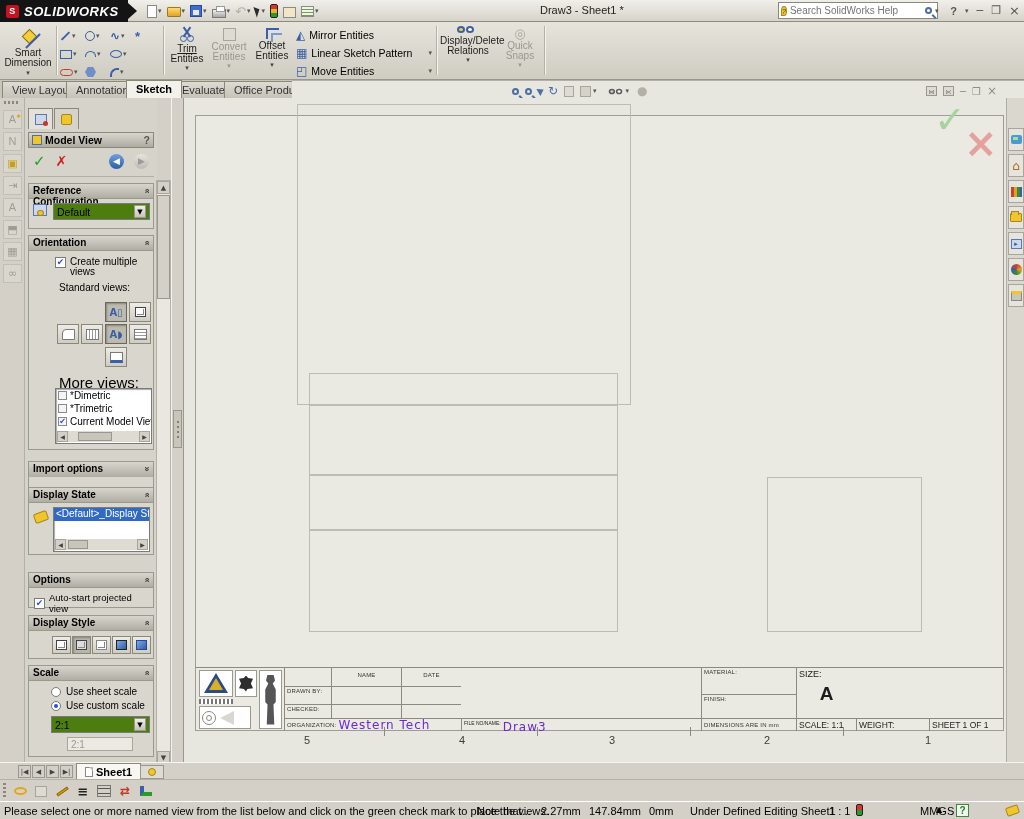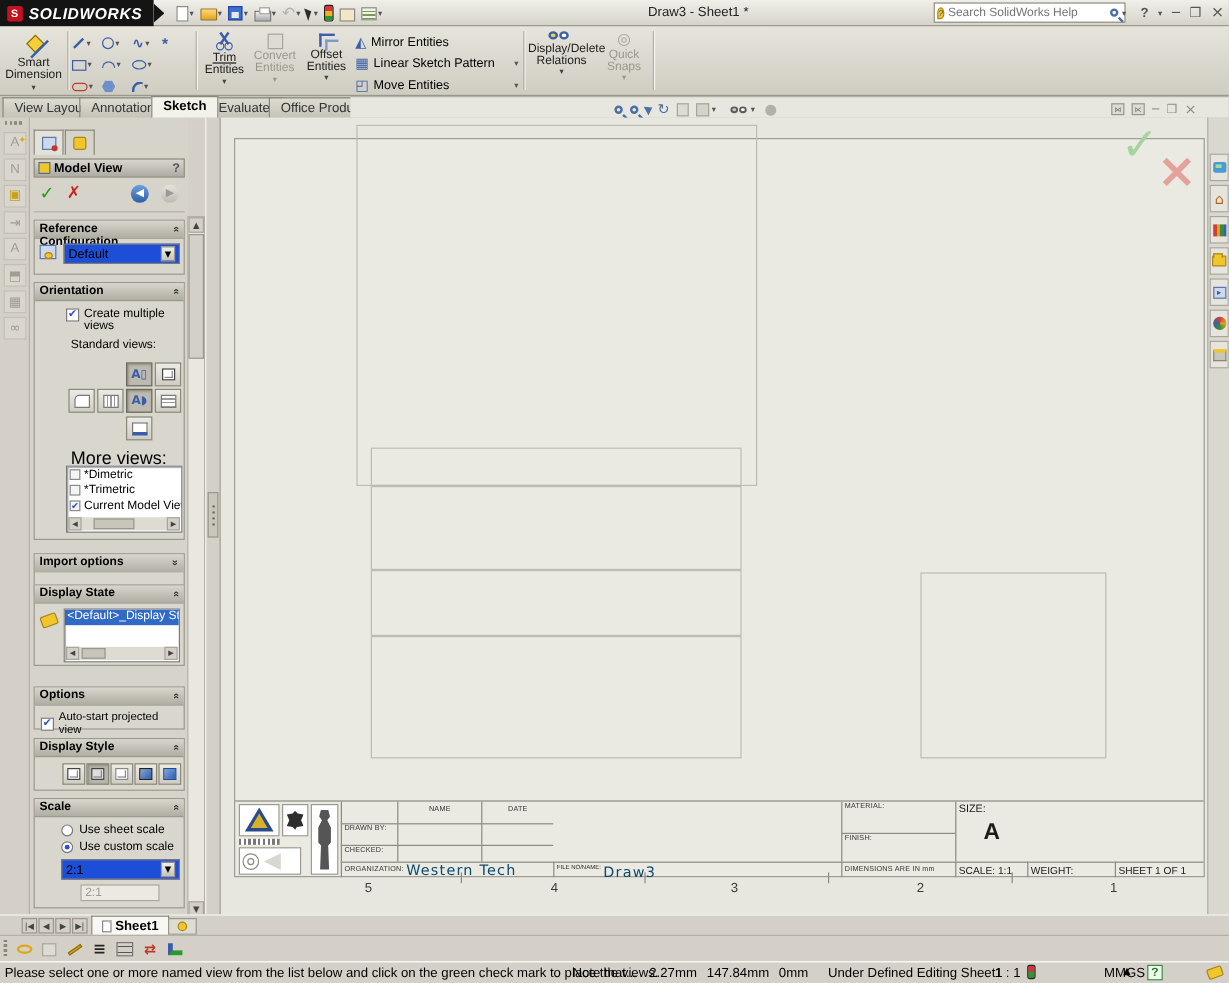--- a/index.html
+++ b/index.html
@@ -116,21 +116,21 @@
   #pmdivider{position:absolute;left:3px;top:78px;width:126px;border-top:1px solid #b3b0a6}
   .sect{position:absolute;left:3px;width:126px;border:1px solid #9b988e;background:#d9d6ce}
   .sect-h{height:15px;background:linear-gradient(#d7d5cd,#b0ada3);border-bottom:1px solid #9b988e;
           font-weight:bold;font-size:10px;padding:1px 4px;position:relative}
   .chev{position:absolute;right:4px;top:2px;font-size:9px;color:#333;transform:rotate(-90deg)}
   .chev.down{transform:rotate(90deg)}
   .cb{width:11px;height:11px;background:#fff;border:1px solid #7a7a7a;display:inline-block;
       font-size:9px;line-height:9px;text-align:center;color:#2b4fd8;font-weight:bold;flex:0 0 auto}
   .rb{width:10px;height:10px;border:1px solid #7a7a7a;border-radius:50%;background:#fff;display:inline-block;position:relative;flex:0 0 auto}
   .rb .rdot{position:absolute;inset:2px;border-radius:50%;background:#2b4fd8}
-  .drop{position:absolute;background:#1d4ed8;border:1px solid #7a7a7a;display:flex;align-items:center;
+  .drop{position:absolute;background:#4d7c0f;border:1px solid #7a7a7a;display:flex;align-items:center;
         font-size:10.5px;padding:0 3px;height:17px}
   .da{margin-left:auto;width:12px;height:13px;background:linear-gradient(#f0efe9,#c6c3b9);
       border:1px solid #9a978e;font-size:7px;display:flex;align-items:center;justify-content:center}
   .vbtn{position:absolute;width:22px;height:20px;background:linear-gradient(#ecebe5,#cfccc2);
         border:1px solid #8a8878;display:flex;align-items:center;justify-content:center}
   .vbtn.pressed{background:#bdbab0;border:1px solid #6a685e;box-shadow:inset 1px 1px 2px #8a8878}
   .vb-a{color:#3a5fa8;font-weight:bold;font-size:10px}
   .vb-box{width:13px;height:11px;border:1px solid #7a7a7a;background:#fff}
   .listbox{position:absolute;background:#fff;border:1px solid #7a7a7a;box-shadow:inset 1px 1px 1px #aaa;overflow:hidden}
   .lirow{display:flex;align-items:center;gap:3px;height:13px;padding:0 2px;font-size:10px;white-space:nowrap}
@@ -161,21 +161,21 @@
   .vo{position:absolute;border:1px solid #bcbcb2}
   #confcheck{position:absolute;left:750px;top:0px;font-size:38px;font-weight:bold;color:#a6d3a0}
   #confx{position:absolute;left:780px;top:22px;font-size:40px;font-weight:bold;color:#e5a29c}
   .zonenum{position:absolute;top:636px;width:16px;text-align:center;font-size:11px;color:#3c3c3c}
   .ztick{position:absolute;top:629px;width:1px;height:9px;background:#8a8a80}
   
   #tblock{position:absolute;left:0;top:551px;width:807px;height:63px;border-top:1px solid #8a8a80;font-size:8px}
   .tbc{position:absolute;border-left:1px solid #8a8a80;border-top:1px solid #8a8a80;padding:1px 2px;color:#1c1c1c;overflow:hidden}
   .tbc.noTop{border-top:none}
   .tiny{font-size:6px;letter-spacing:.2px;color:#333}
-  .hand{font-family:"DejaVu Sans",sans-serif;font-size:12px;letter-spacing:1px;color:#0c4a6e}
+  .hand{font-family:"DejaVu Sans",sans-serif;font-size:12px;letter-spacing:1px;color:#6d28d9}
   .logobox{position:absolute;background:#fff;border:1px solid #9a9a90}
   .tri{width:0;height:0;border-left:12px solid transparent;border-right:12px solid transparent;border-bottom:20px solid #2a4a8a;position:relative}
   .tri::after{content:"";position:absolute;left:-7px;top:5px;width:0;height:0;border-left:7px solid transparent;border-right:7px solid transparent;border-bottom:12px solid #d8b02a}
   .gearblob{width:14px;height:16px;background:#2e2e2e;border-radius:3px;clip-path:polygon(50% 0,65% 15%,100% 20%,85% 50%,100% 80%,60% 85%,50% 100%,35% 85%,0 80%,15% 50%,0 20%,35% 15%)}
   .knight{width:15px;height:50px;background:#555;clip-path:polygon(30% 0,70% 0,80% 12%,65% 18%,85% 30%,85% 55%,70% 60%,75% 100%,25% 100%,30% 60%,15% 55%,15% 30%,35% 18%,20% 12%)}
   .speck{background:repeating-linear-gradient(90deg,#777 0 2px,#fff 2px 4px)}
   .ring{width:14px;height:14px;border:1.5px solid #8a8a80;border-radius:50%;position:relative}
   .ring::after{content:"";position:absolute;inset:3px;border:1px solid #8a8a80;border-radius:50%}
   .trap{width:0;height:0;border-top:7px solid transparent;border-bottom:7px solid transparent;border-right:14px solid #d8d8d0;margin-left:4px}
   

